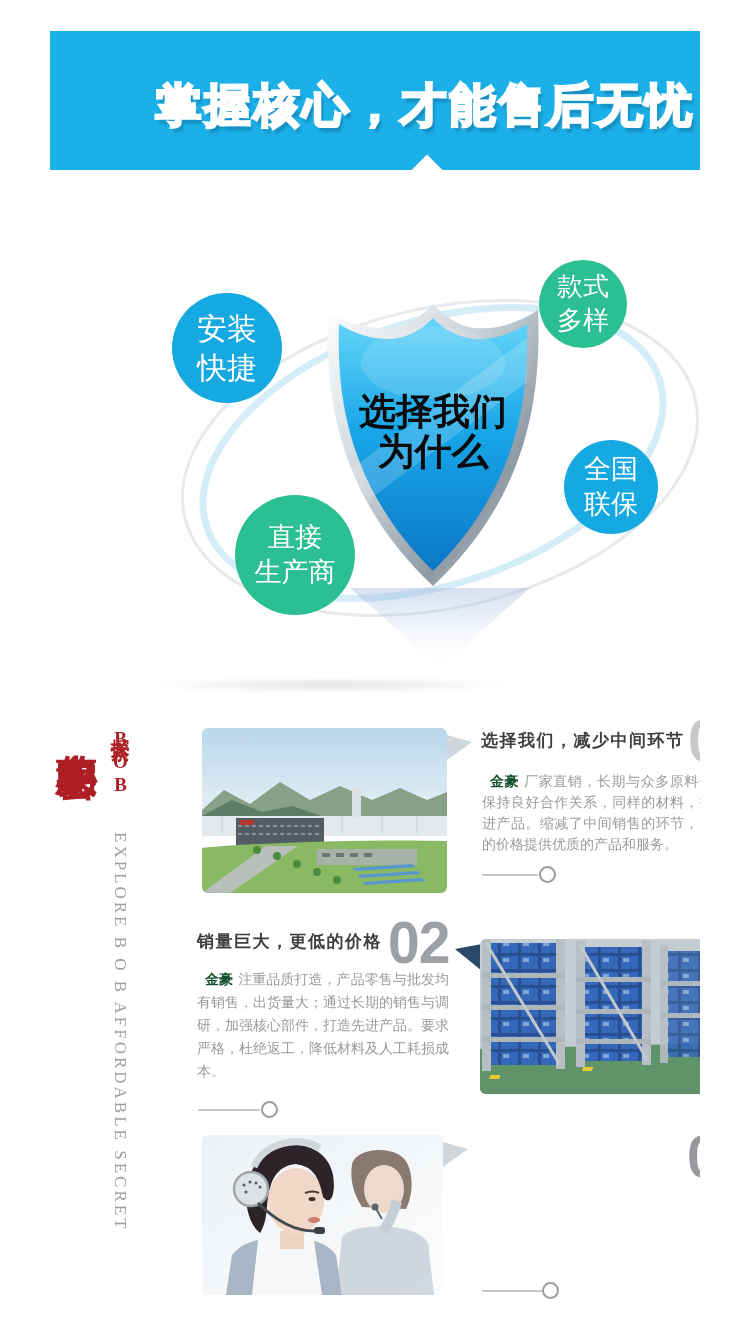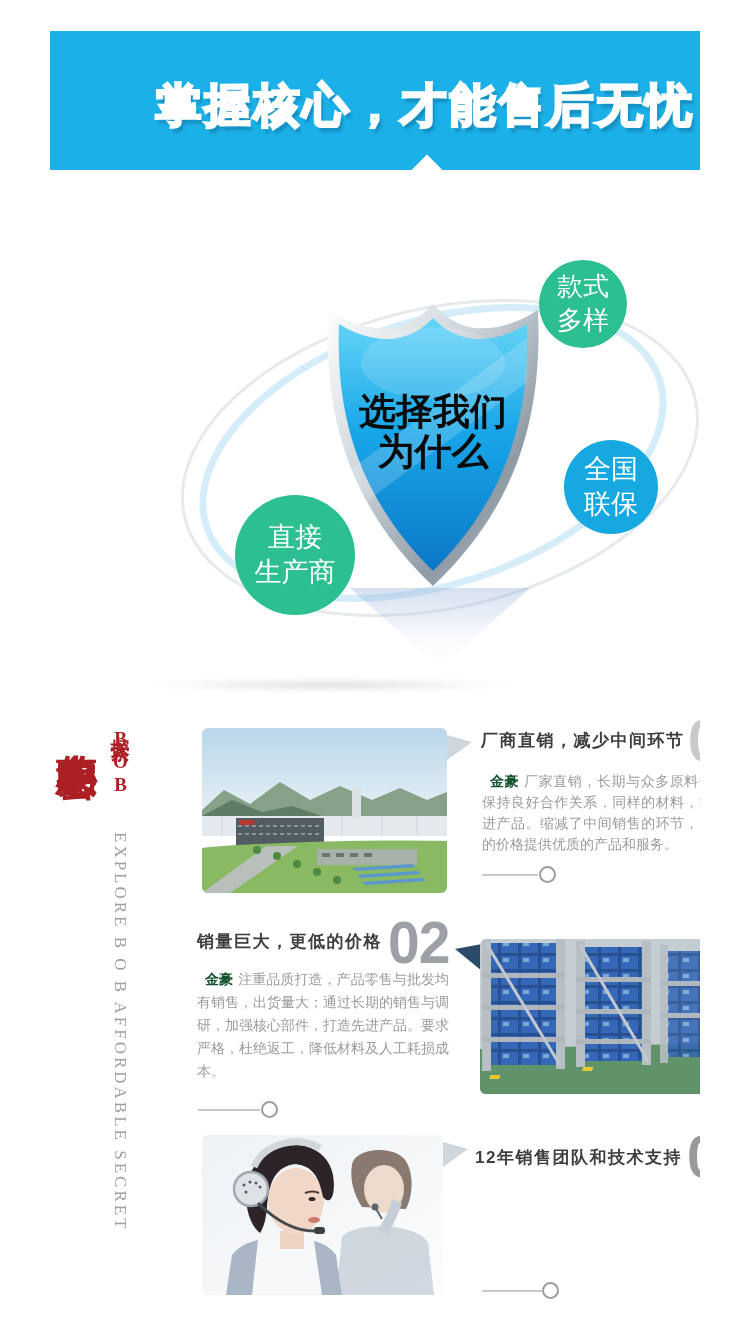--- a/index.html
+++ b/index.html
@@ -110,20 +110,24 @@
       <polygon points="289,320 477,180 477,224 289,364" fill="#ffffff" opacity="0.18"></polygon>
     </svg>
     <div class="shield-reflection"></div>
     <div class="floor-shadow"></div>
 
     <div class="shield-caption">
       <div>选择我们</div>
       <div>为什么</div>
     </div>
 
+    <div class="badge blue badge1">
+      <span>安装</span>
+      <span>快捷</span>
+    </div>
     <div class="badge green badge2">
       <span>款式</span>
       <span>多样</span>
     </div>
     <div class="badge blue badge3">
       <span>全国</span>
       <span>联保</span>
     </div>
     <div class="badge green badge4">
       <span>直接</span>
@@ -178,21 +182,21 @@
         <g fill="#4c8a3f">
           <circle cx="55" cy="122" r="4"></circle>
             <circle cx="75" cy="128" r="4"></circle>
             <circle cx="95" cy="136" r="4"></circle>
           <circle cx="115" cy="144" r="4"></circle>
             <circle cx="135" cy="152" r="4"></circle>
         </g>
       </svg>
     </div>
     <div class="pointer-right" style="left:397px;top:27px;"></div>
-    <div class="sec-title" style="left:431px;top:21px;">厂商直销，减少中间环节</div>
+    <div class="sec-title" style="left:431px;top:21px;">选择我们，减少中间环节</div>
     <div class="sec-num num1" style="left:638px;top:8px;">01</div>
     <p class="sec-body" style="left:432px;top:63px;width:260px;"><span class="brand">金豪</span><span>厂家直销，长期与众多原料供应商保持良好合作关系，同样的材料，打造先进产品。缩减了中间销售的环节，以实惠的价格提供优质的产品和服务。</span></p>
     <div class="connector-line" style="left:432px;top:166px;width:56px;"></div>
     <div class="connector-dot" style="left:489px;top:158px;"></div>
 
     <div class="sec-title" style="left:147px;top:222px;">销量巨大，更低的价格</div>
     <div class="sec-num num2" style="left:338px;top:210px;">02</div>
     <p class="sec-body" style="left:147px;top:260px;width:252px;line-height:23px;"><span class="brand">金豪</span><span>注重品质打造，产品零售与批发均有销售，出货量大；通过长期的销售与调研，加强核心部件，打造先进产品。要求严格，杜绝返工，降低材料及人工耗损成本。</span></p>
     <div class="connector-line" style="left:148px;top:401px;width:62px;"></div>
     <div class="connector-dot" style="left:211px;top:393px;"></div>
@@ -279,19 +283,18 @@
               <circle cx="54" cy="48" r="1.5"></circle>
             <circle cx="58" cy="52" r="1.5"></circle>
               <circle cx="44" cy="57" r="1.5"></circle>
           </g>
           <path d="M56,68 C78,90 98,97 116,96" stroke="#454a4f" stroke-width="3" fill="none"></path>
           <rect x="112" y="92" width="11" height="7" rx="3" fill="#3a3f44"></rect>
         </g>
       </svg>
     </div>
     <div class="pointer-right" style="left:393px;top:434px;"></div>
-    <div class="sec-title" style="left:425px;top:438px;">12年销售团队和技术支持</div>
     <div class="sec-num num3" style="left:637px;top:424px;">03</div>
     <div class="connector-line" style="left:432px;top:582px;width:60px;"></div>
     <div class="connector-dot" style="left:492px;top:574px;"></div>
 
   </div>
 </div>
 
 </body></html>

